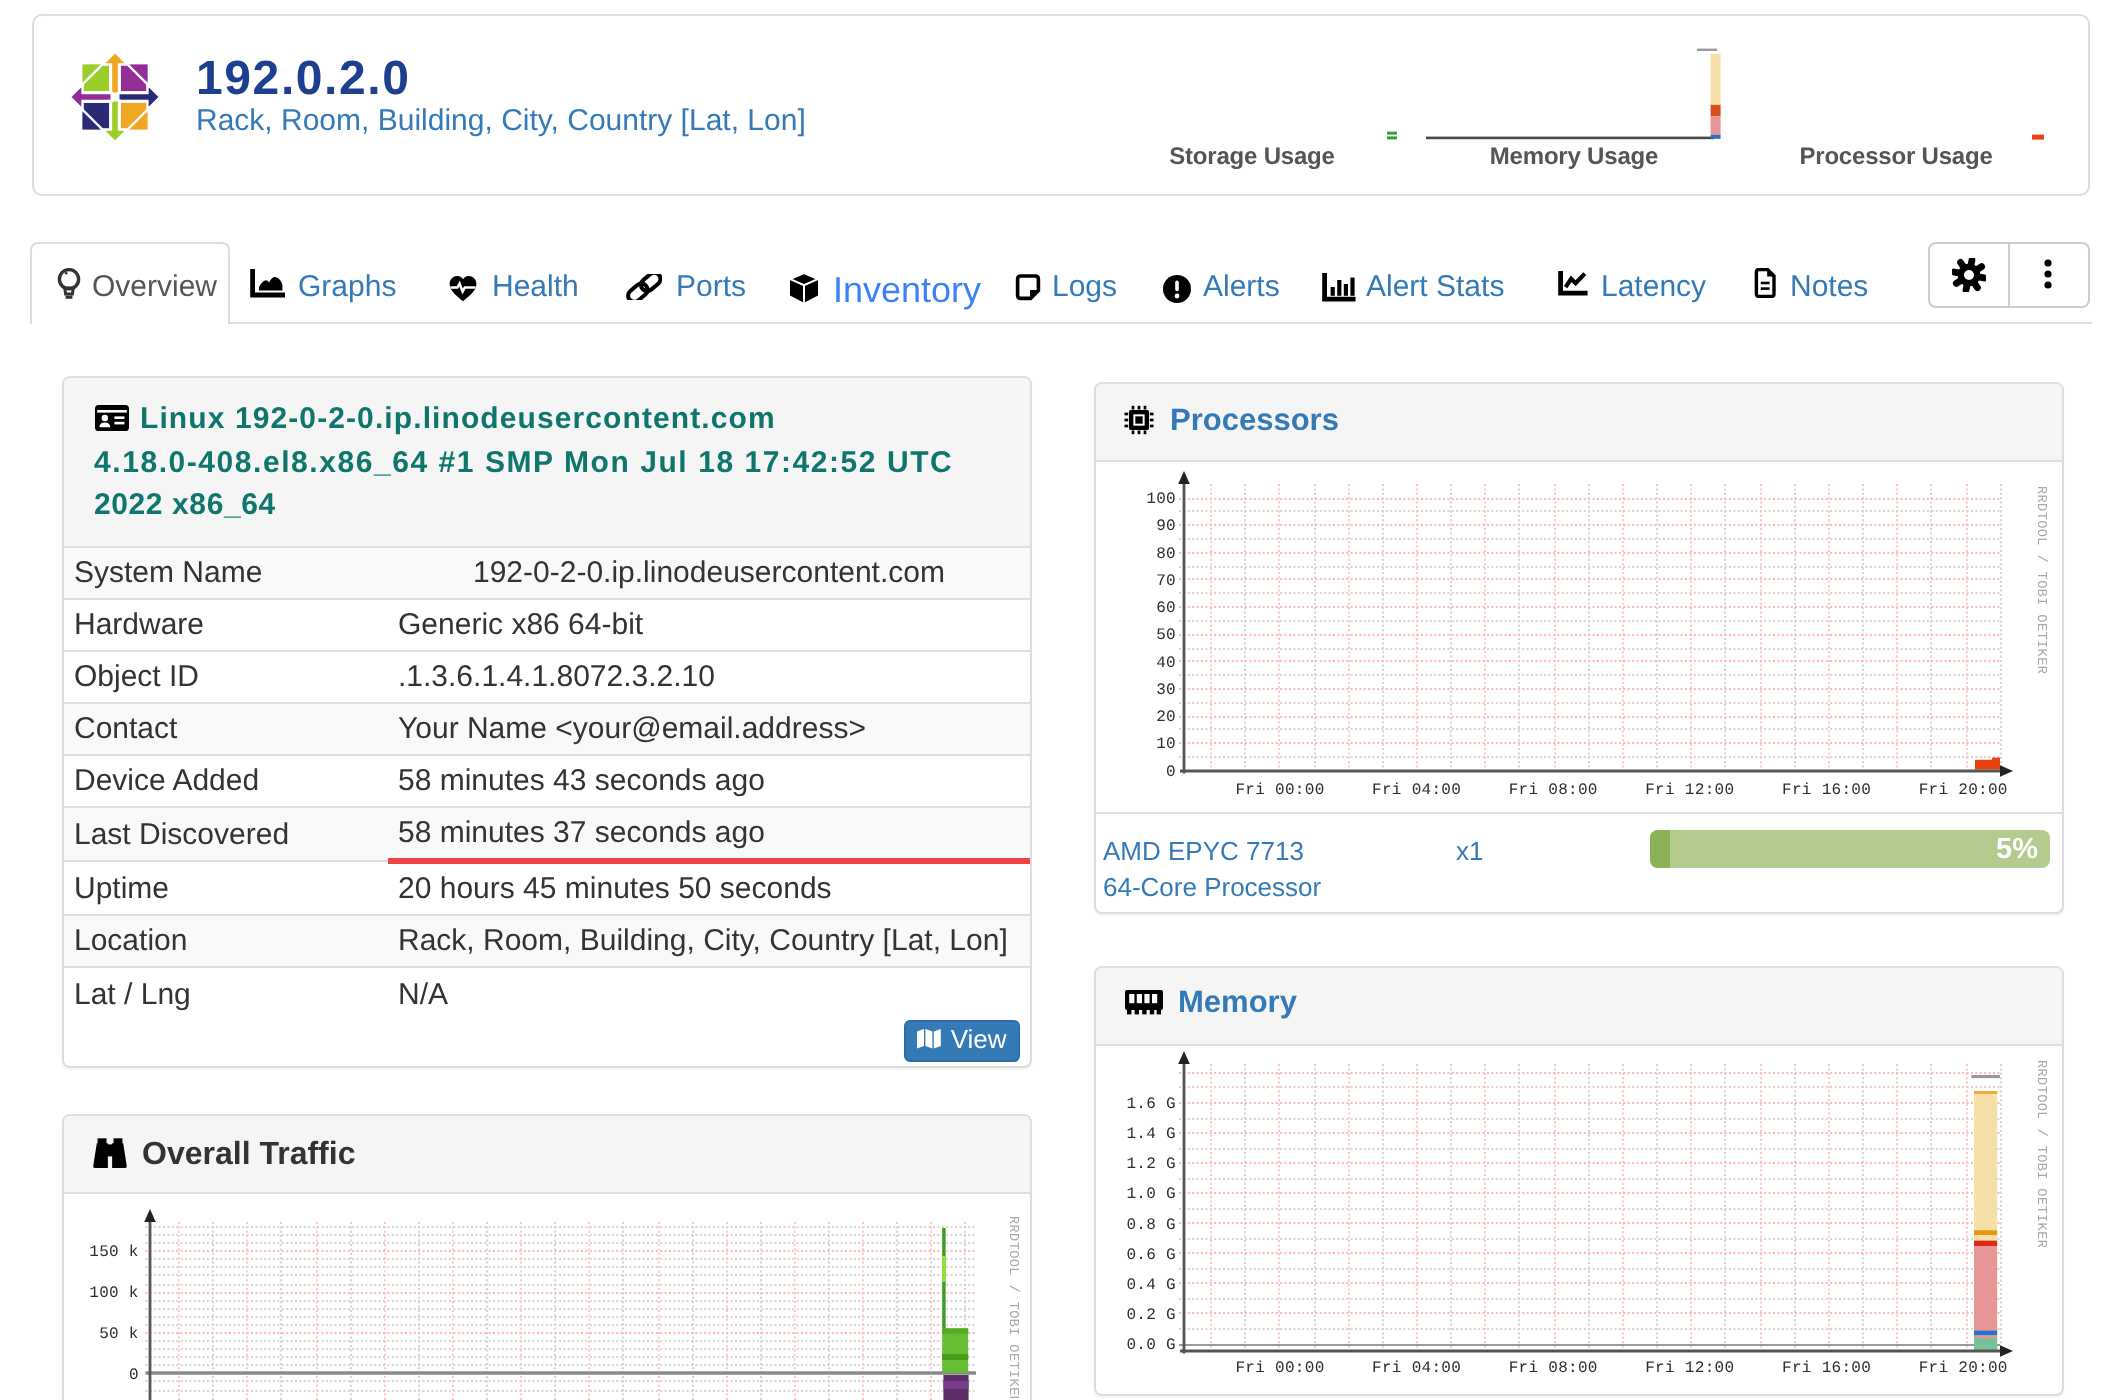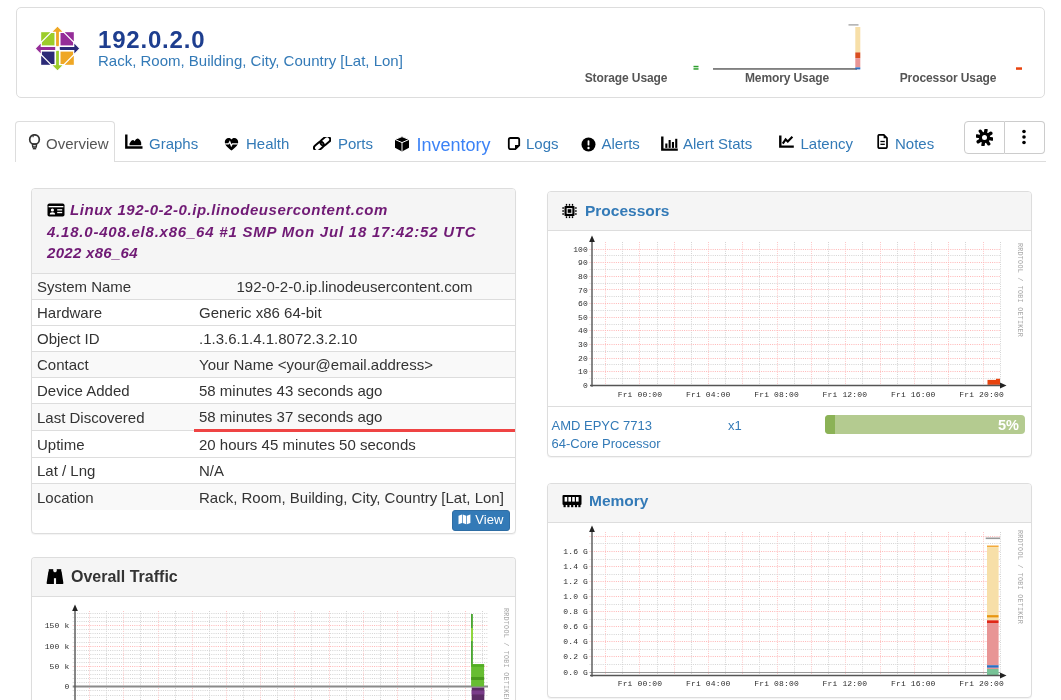--- a/index.html
+++ b/index.html
@@ -122,21 +122,21 @@
       <line x1="9.40" y1="3.99" x2="9.98" y2="1.05" stroke="#000" stroke-width="3.4" stroke-linecap="round"></line>
       <line x1="12.32" y1="5.94" x2="14.82" y2="4.28" stroke="#000" stroke-width="3.4" stroke-linecap="round"></line>
       <circle cx="8.5" cy="8.5" r="2.5" fill="#fff"></circle>
     </svg>
     <svg class="abs" style="left:1016px;top:129px;" width="16" height="16" viewBox="0 0 16 16">
       <circle cx="8" cy="2.5" r="1.8" fill="#000"></circle>
       <circle cx="8" cy="8" r="1.8" fill="#000"></circle>
       <circle cx="8" cy="13.5" r="1.8" fill="#000"></circle>
     </svg>
     <div class="panel" style="left:31px;top:188px;width:485px;height:346px;">
-      <div class="phead" style="padding:10px 15px 10px 15px;height:85px;font-size:15px;font-weight:bold;color:#701a75;line-height:21.5px;font-style:italic;"><svg style="display:inline-block;vertical-align:-2px;margin-right:5px;" width="18" height="15" viewBox="0 0 18 15">
+      <div class="phead" style="padding:10px 15px 10px 15px;height:85px;font-size:15px;font-weight:bold;color:#0f766e;line-height:21.5px;"><svg style="display:inline-block;vertical-align:-2px;margin-right:5px;" width="18" height="15" viewBox="0 0 18 15">
           <rect x="0.5" y="1.5" width="17" height="13" rx="1.8" fill="#000"></rect>
           <rect x="1.6" y="4" width="14.8" height="1.3" fill="#fff"></rect>
           <circle cx="5.4" cy="8" r="1.6" fill="#fff"></circle>
           <path d="M2.7 12.6 Q2.7 10.2 5.4 10.2 Q8.1 10.2 8.1 12.6 Z" fill="#fff"></path>
           <rect x="10.2" y="7.2" width="5" height="1.3" fill="#fff"></rect>
           <rect x="10.2" y="9.9" width="5" height="1.3" fill="#fff"></rect>
         </svg><span style="letter-spacing:0.55px;">Linux 192-0-2-0.ip.linodeusercontent.com</span><br><span style="letter-spacing:0.78px;">4.18.0-408.el8.x86_64 #1 SMP Mon Jul 18 17:42:52 UTC</span><br><span style="letter-spacing:0.3px;">2022 x86_64</span></div>
       <table style="width:100%;border-collapse:collapse;font-size:15px;color:#333;">
         <tbody>
           <tr style="background:#f9f9f9;">
@@ -160,27 +160,27 @@
             <td style="border-top:1px solid #ddd;padding:3px 5px;line-height:19px;margin-left:41px;">58 minutes 43 seconds ago</td>
           </tr>
           <tr style="background:#f9f9f9;">
             <td style="border-top:1px solid #ddd;padding:3px 5px;width:162px;height:25.9px;line-height:19px;">Last Discovered</td>
             <td style="border-top:1px solid #ddd;padding:3px 5px;line-height:19px;">58 minutes 37 seconds ago</td>
           </tr>
           <tr style="background:#fff;">
             <td style="border-top:1px solid #ddd;padding:3px 5px;width:162px;height:25.9px;line-height:19px;">Uptime</td>
             <td style="border-top:3px solid #ef4444;padding:3px 5px;line-height:19px;">20 hours 45 minutes 50 seconds</td>
           </tr>
+          <tr style="background:#f9f9f9;">
+            <td style="border-top:1px solid #ddd;padding:3px 5px;width:162px;height:25.9px;line-height:19px;">Location</td>
+            <td style="border-top:1px solid #ddd;padding:3px 5px;line-height:19px;">Rack, Room, Building, City, Country [Lat, Lon]</td>
+          </tr>
           <tr style="background:#fff;">
             <td style="border-top:1px solid #ddd;padding:3px 5px;width:162px;height:25.9px;line-height:19px;">Lat / Lng</td>
             <td style="border-top:1px solid #ddd;padding:3px 5px;line-height:19px;">N/A</td>
-          </tr>
-          <tr style="background:#f9f9f9;">
-            <td style="border-top:1px solid #ddd;padding:3px 5px;width:162px;height:25.9px;line-height:19px;">Location</td>
-            <td style="border-top:1px solid #ddd;padding:3px 5px;line-height:19px;">Rack, Room, Building, City, Country [Lat, Lon]</td>
           </tr>
         </tbody>
       </table>
       <div class="abs" style="left:419.6px;top:321.3px;width:58.5px;height:20.5px;background:#337ab7;border:1px solid #2e6da4;border-radius:3px;color:#fff;font-size:13px;line-height:18px;text-align:center;"><svg style="display:inline-block;vertical-align:-1px;margin-right:4px;" width="13" height="11" viewBox="0 0 13 11">
           <path d="M0.5 1.8 L4 0.5 L4 9 L0.5 10.3 Z M4.7 0.5 L8.2 1.8 L8.2 10.3 L4.7 9 Z M8.9 1.8 L12.4 0.5 L12.4 9 L8.9 10.3 Z" fill="#fff"></path>
         </svg>View</div>
     </div>
     <div class="panel" style="left:547px;top:191px;width:485px;height:266px;">
       <div class="phead" style="height:39px;padding:9.5px 14px 6.5px;font-size:15.5px;font-weight:bold;color:#337ab7;"><svg style="display:inline-block;vertical-align:-3px;margin-right:8px;" width="15" height="16" viewBox="0 0 18 18">
           <rect x="3" y="3" width="12" height="12" rx="1" fill="#000"></rect>

